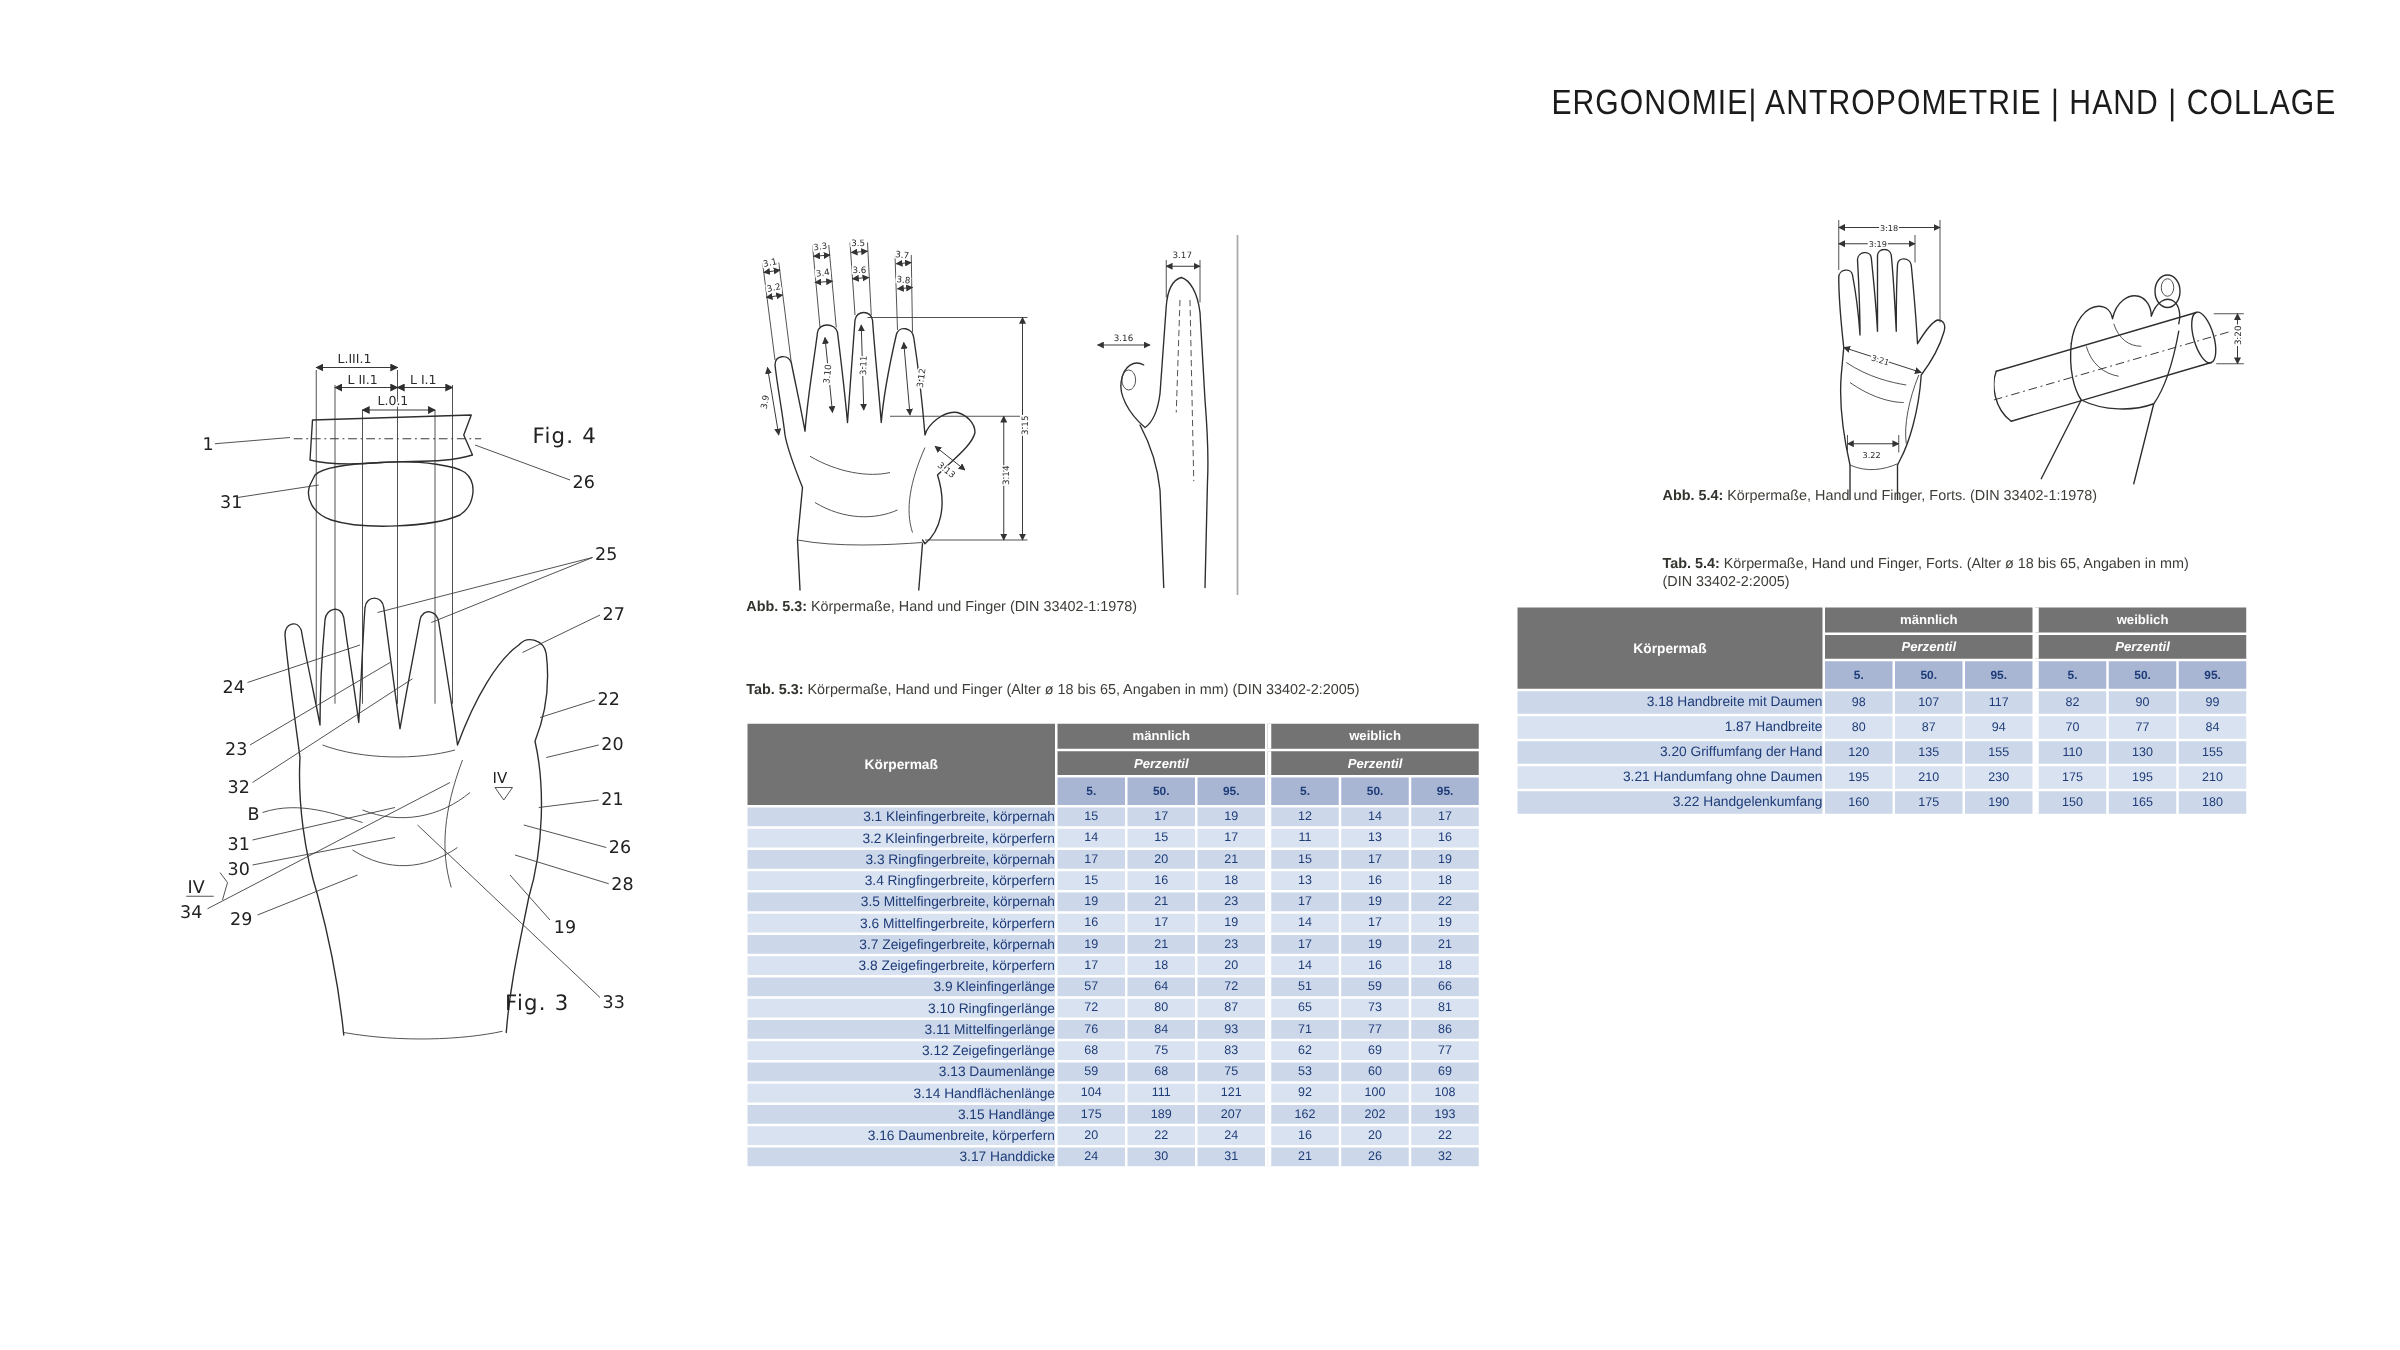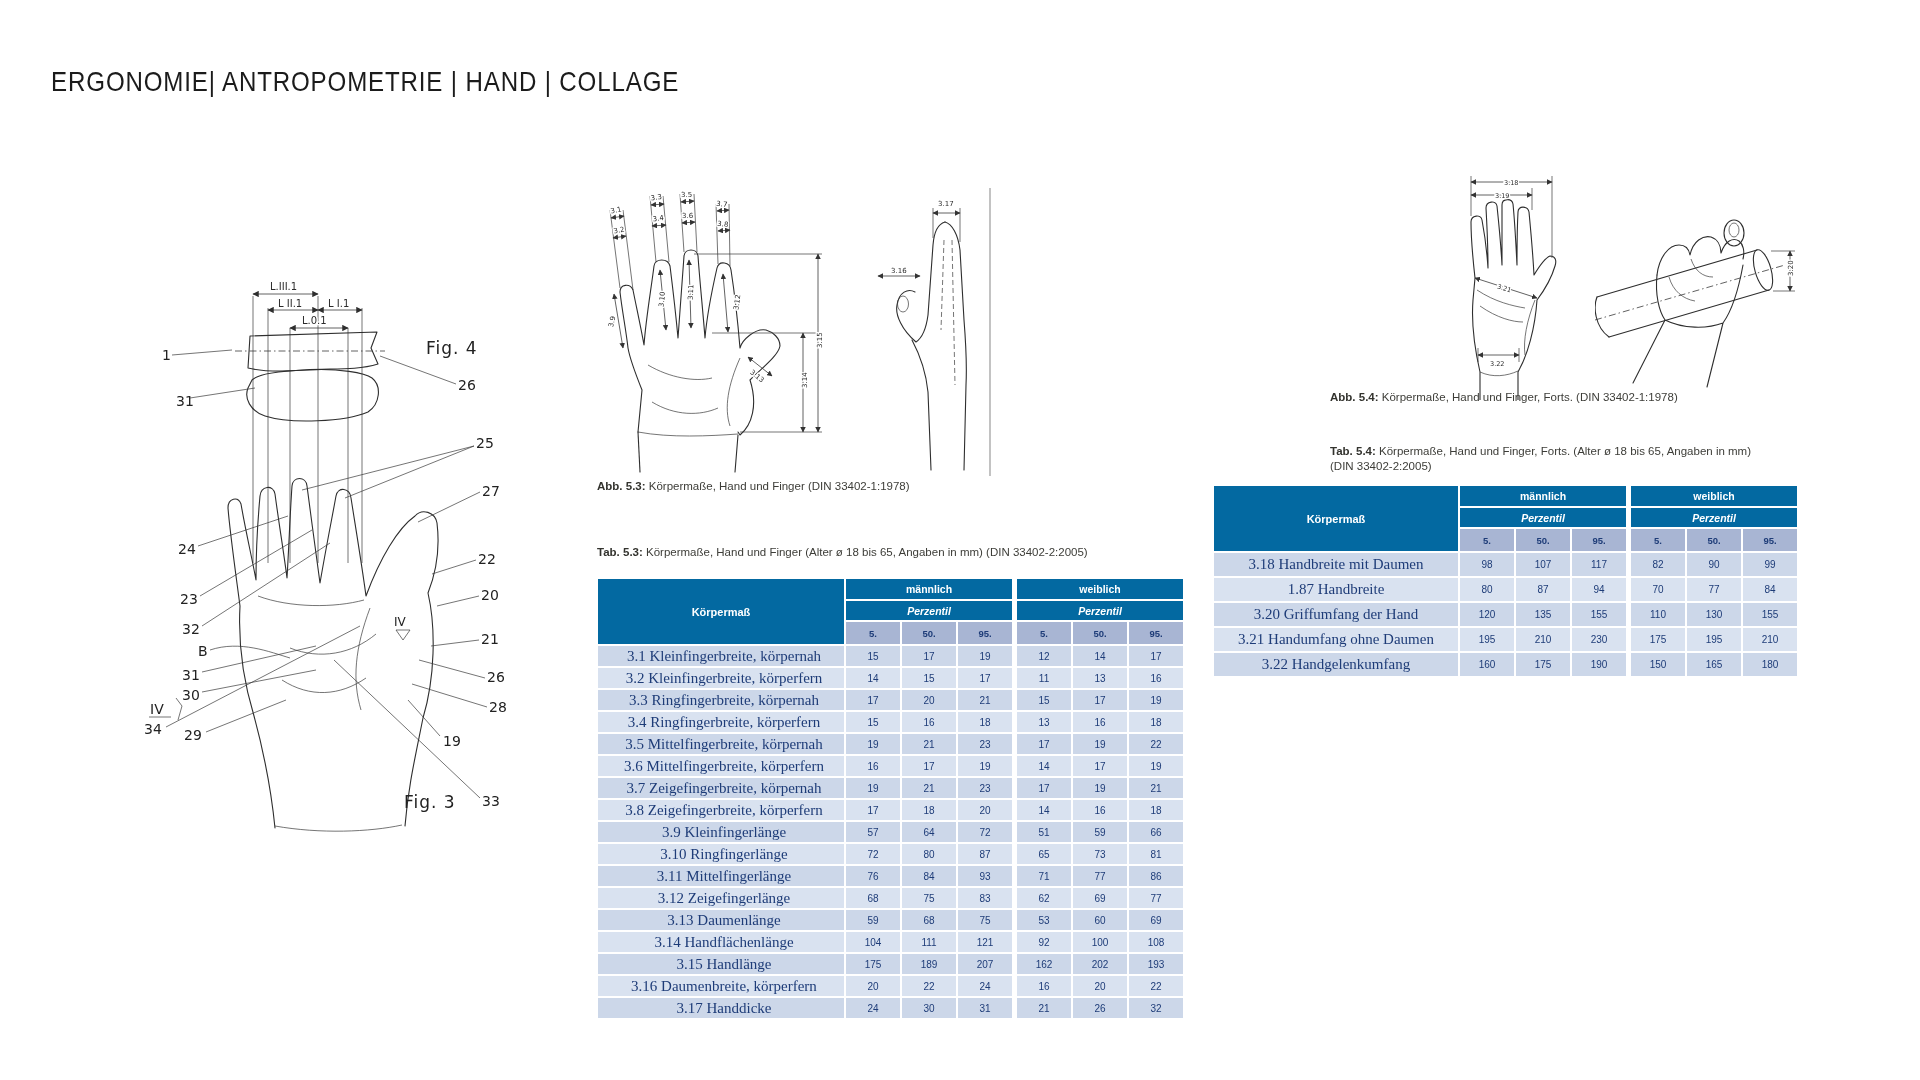--- a/index.html
+++ b/index.html
@@ -2,42 +2,42 @@
 <html><head>
 <meta charset="utf-8">
 <style>
   html,body{margin:0;padding:0;}
   body{
     width:1920px;height:1080px;position:relative;background:#ffffff;
     font-family:"Liberation Sans", sans-serif;overflow:hidden;
   }
   .abs{position:absolute;}
   
-  .page-title{left:0;right:0;top:66px;text-align:left;color:#1b1b1b;}
+  .page-title{left:0;right:0;top:66px;text-align:right;color:#1b1b1b;}
   .page-title span{
     display:inline-block;font-size:28px;font-weight:400;letter-spacing:1px;
     transform:scaleX(.86);transform-origin:center;
     font-family:"Liberation Sans", sans-serif;
   }
   
   .caption{color:#3d3d38;font-size:11.5px;line-height:15px;}
   .caption b{font-weight:700;color:#33332e;}
   
   table.din{border-collapse:separate;border-spacing:2px;table-layout:fixed;}
   table.din th,table.din td{box-sizing:border-box;overflow:hidden;white-space:nowrap;}
-  table.din th.hdr{background:#0369a1;color:#ffffff;font-weight:700;text-align:center;}
+  table.din th.hdr{background:#737373;color:#ffffff;font-weight:700;text-align:center;}
   table.din th.kop{font-size:11px;}
   table.din th.grp-hdr{font-size:10.5px;height:20px;}
   table.din th.perz{font-size:10.5px;height:19px;font-style:italic;}
   table.din th.sub{
     background:#a8b5d3;color:#1e3c78;font-weight:700;font-size:9.5px;height:22px;
     text-align:center;
   }
   table.din td{color:#1e3c78;font-size:10px;text-align:center;padding:1.5px 0;}
-  table.din td.lbl{text-align:center;padding-left:6px;font-size:15px;font-family:Liberation Serif, serif;}
+  table.din td.lbl{text-align:right;padding-left:6px;font-size:11px;}
   table.din tbody tr:nth-child(odd) td{background:#ccd7e9;}
   table.din tbody tr:nth-child(even) td{background:#d9e2f0;}
   table.din .grp{border-left:3px solid #ffffff;text-align:center;}
   #tab54 td{padding:3px 0;}
   
   svg text{font-family:"DejaVu Sans", sans-serif;fill:#2b2b2b;}
   .sk{fill:none;stroke:#2e2e2e;stroke-width:1.1;stroke-linecap:round;stroke-linejoin:round;}
   .sk-thin{fill:none;stroke:#3a3a3a;stroke-width:.7;}
   .dim{fill:none;stroke:#3a3a3a;stroke-width:.8;}
   .dimtxt{font-size:7px;fill:#2b2b2b;paint-order:stroke;stroke:#ffffff;stroke-width:2.5px;}

